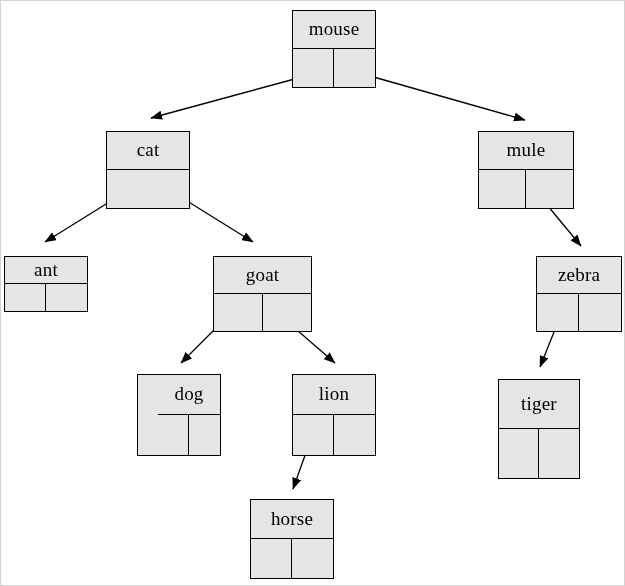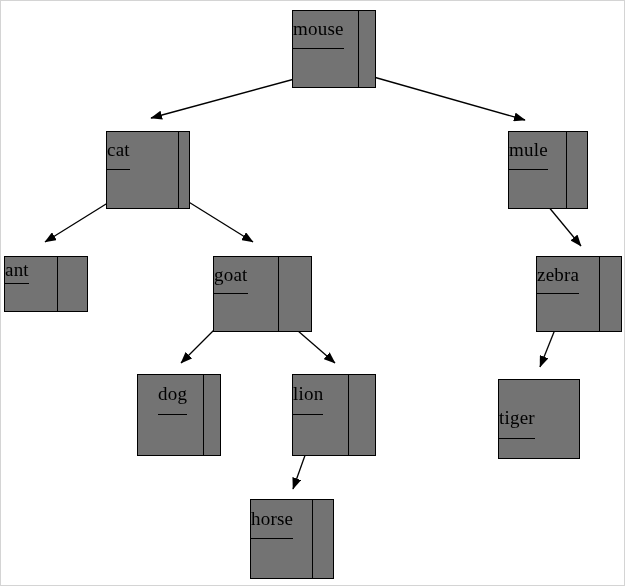--- a/index.html
+++ b/index.html
@@ -21,24 +21,24 @@
     position: absolute;
     left: 0;
     top: 0;
     width: 625px;
     height: 586px;
     pointer-events: none;
   }
   .node {
     position: absolute;
     border: 1.6px solid #000000;
-    background: #737373;
+    background: #e5e5e5;
     box-sizing: border-box;
     display: flex;
-    flex-direction: row;
+    flex-direction: column;
   }
   .node-label {
     flex: 0 0 auto;
     height: 50%;
     display: flex;
     align-items: center;
     justify-content: center;
     font-size: 19px;
     color: #000000;
     letter-spacing: 0.2px;
@@ -91,21 +91,21 @@
           <div class="cell right"></div>
         </div>
       </div>
       <div class="node" style="left: 105px; top: 130px; width: 84px; height: 78px; gap: 39px;">
         <div class="node-label">cat</div>
         <div class="node-cells">
           <div class="cell left"></div>
           <div class="cell right"></div>
         </div>
       </div>
-      <div class="node" style="left: 477px; top: 130px; width: 80px; height: 78px; margin-left: 30px;">
+      <div class="node" style="left: 477px; top: 130px; width: 96px; height: 78px;">
         <div class="node-label">mule</div>
         <div class="node-cells">
           <div class="cell left"></div>
           <div class="cell right"></div>
         </div>
       </div>
       <div class="node" style="left: 3px; top: 255px; width: 84px; height: 56px;">
         <div class="node-label">ant</div>
         <div class="node-cells">
           <div class="cell left"></div>
@@ -133,21 +133,21 @@
           <div class="cell right"></div>
         </div>
       </div>
       <div class="node" style="left: 291px; top: 373px; width: 84px; height: 82px;">
         <div class="node-label">lion</div>
         <div class="node-cells">
           <div class="cell left"></div>
           <div class="cell right"></div>
         </div>
       </div>
-      <div class="node" style="left: 497px; top: 378px; width: 82px; height: 80px; align-items: center;">
+      <div class="node" style="left: 497px; top: 378px; width: 82px; height: 100px;">
         <div class="node-label">tiger</div>
         <div class="node-cells">
           <div class="cell left"></div>
           <div class="cell right"></div>
         </div>
       </div>
       <div class="node" style="left: 249px; top: 498px; width: 84px; height: 80px;">
         <div class="node-label">horse</div>
         <div class="node-cells">
           <div class="cell left"></div>

